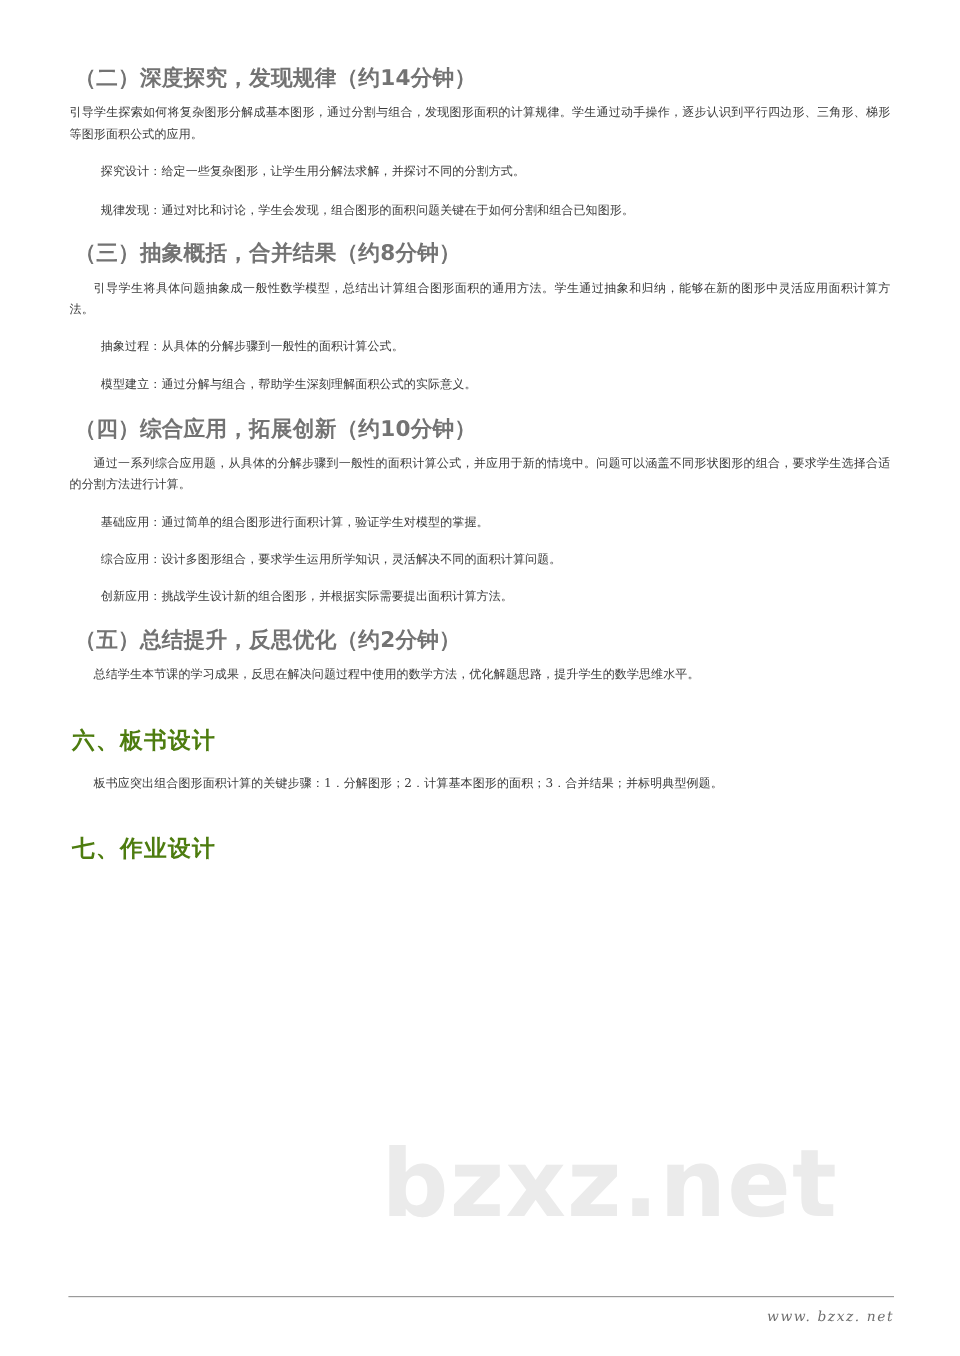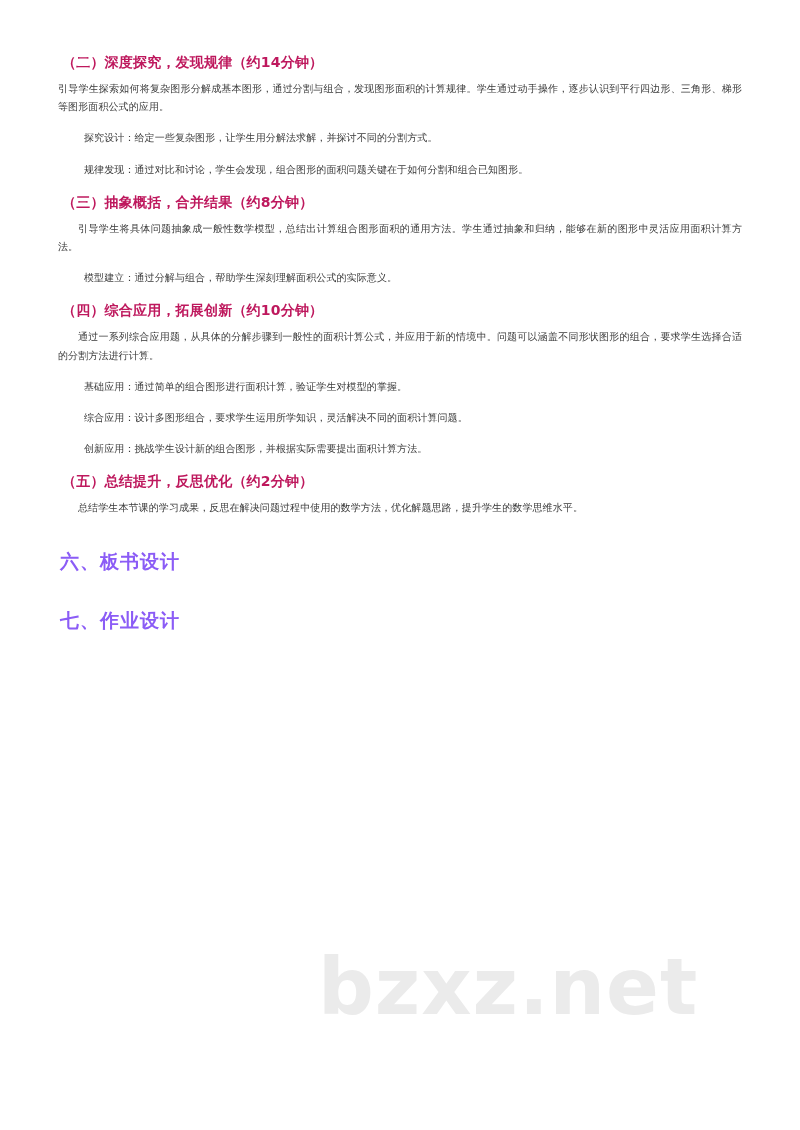--- a/index.html
+++ b/index.html
@@ -43,34 +43,34 @@
     z-index: 1;
     padding: 52px 58px 0 58px;
     width: 684px;
     box-sizing: content-box;
   }
 
   
   .subhead {
     font-family: "DejaVu Sans", "Liberation Sans", sans-serif;
     font-weight: bold;
-    font-size: 14px;
+    font-size: 18px;
     line-height: 1.5;
-    color: #be185d;
+    color: #737373;
     margin: 0 0 7px 4px;
     letter-spacing: 0.2px;
   }
 
   
   .majorhead {
     font-family: "DejaVu Sans", "Liberation Sans", sans-serif;
     font-weight: bold;
     font-size: 19px;
     line-height: 1.5;
-    color: #8b5cf6;
+    color: #4d7c0f;
     margin: 30px 0 14px 2px;
     letter-spacing: 1px;
   }
 
   
   p.body {
     font-size: 10px;
     line-height: 1.82;
     margin: 0 0 13px 0;
     text-align: justify;
@@ -137,31 +137,37 @@
 
   <div class="content">
 
     <h3 class="subhead">（二）深度探究，发现规律（约14分钟）</h3>
     <p class="body flush">引导学生探索如何将复杂图形分解成基本图形，通过分割与组合，发现图形面积的计算规律。学生通过动手操作，逐步认识到平行四边形、三角形、梯形等图形面积公式的应用。</p>
     <p class="body sub">探究设计：给定一些复杂图形，让学生用分解法求解，并探讨不同的分割方式。</p>
     <p class="body sub">规律发现：通过对比和讨论，学生会发现，组合图形的面积问题关键在于如何分割和组合已知图形。</p>
 
     <h3 class="subhead">（三）抽象概括，合并结果（约8分钟）</h3>
     <p class="body indent">引导学生将具体问题抽象成一般性数学模型，总结出计算组合图形面积的通用方法。学生通过抽象和归纳，能够在新的图形中灵活应用面积计算方法。</p>
+    <p class="body sub">抽象过程：从具体的分解步骤到一般性的面积计算公式。</p>
     <p class="body sub">模型建立：通过分解与组合，帮助学生深刻理解面积公式的实际意义。</p>
 
     <h3 class="subhead">（四）综合应用，拓展创新（约10分钟）</h3>
     <p class="body indent">通过一系列综合应用题，从具体的分解步骤到一般性的面积计算公式，并应用于新的情境中。问题可以涵盖不同形状图形的组合，要求学生选择合适的分割方法进行计算。</p>
     <p class="body sub">基础应用：通过简单的组合图形进行面积计算，验证学生对模型的掌握。</p>
     <p class="body sub">综合应用：设计多图形组合，要求学生运用所学知识，灵活解决不同的面积计算问题。</p>
     <p class="body sub">创新应用：挑战学生设计新的组合图形，并根据实际需要提出面积计算方法。</p>
 
     <h3 class="subhead">（五）总结提升，反思优化（约2分钟）</h3>
     <p class="body indent">总结学生本节课的学习成果，反思在解决问题过程中使用的数学方法，优化解题思路，提升学生的数学思维水平。</p>
 
     <h2 class="majorhead">六、板书设计</h2>
+    <p class="body indent">板书应突出组合图形面积计算的关键步骤：1．分解图形；2．计算基本图形的面积；3．合并结果；并标明典型例题。</p>
 
     <h2 class="majorhead">七、作业设计</h2>
 
   </div>
 
+  <div class="footer">
+    <div class="footer-rule"></div>
+    <div class="footer-url">www. bzxz. net</div>
+  </div>
 
 </div>
 
 </body></html>

